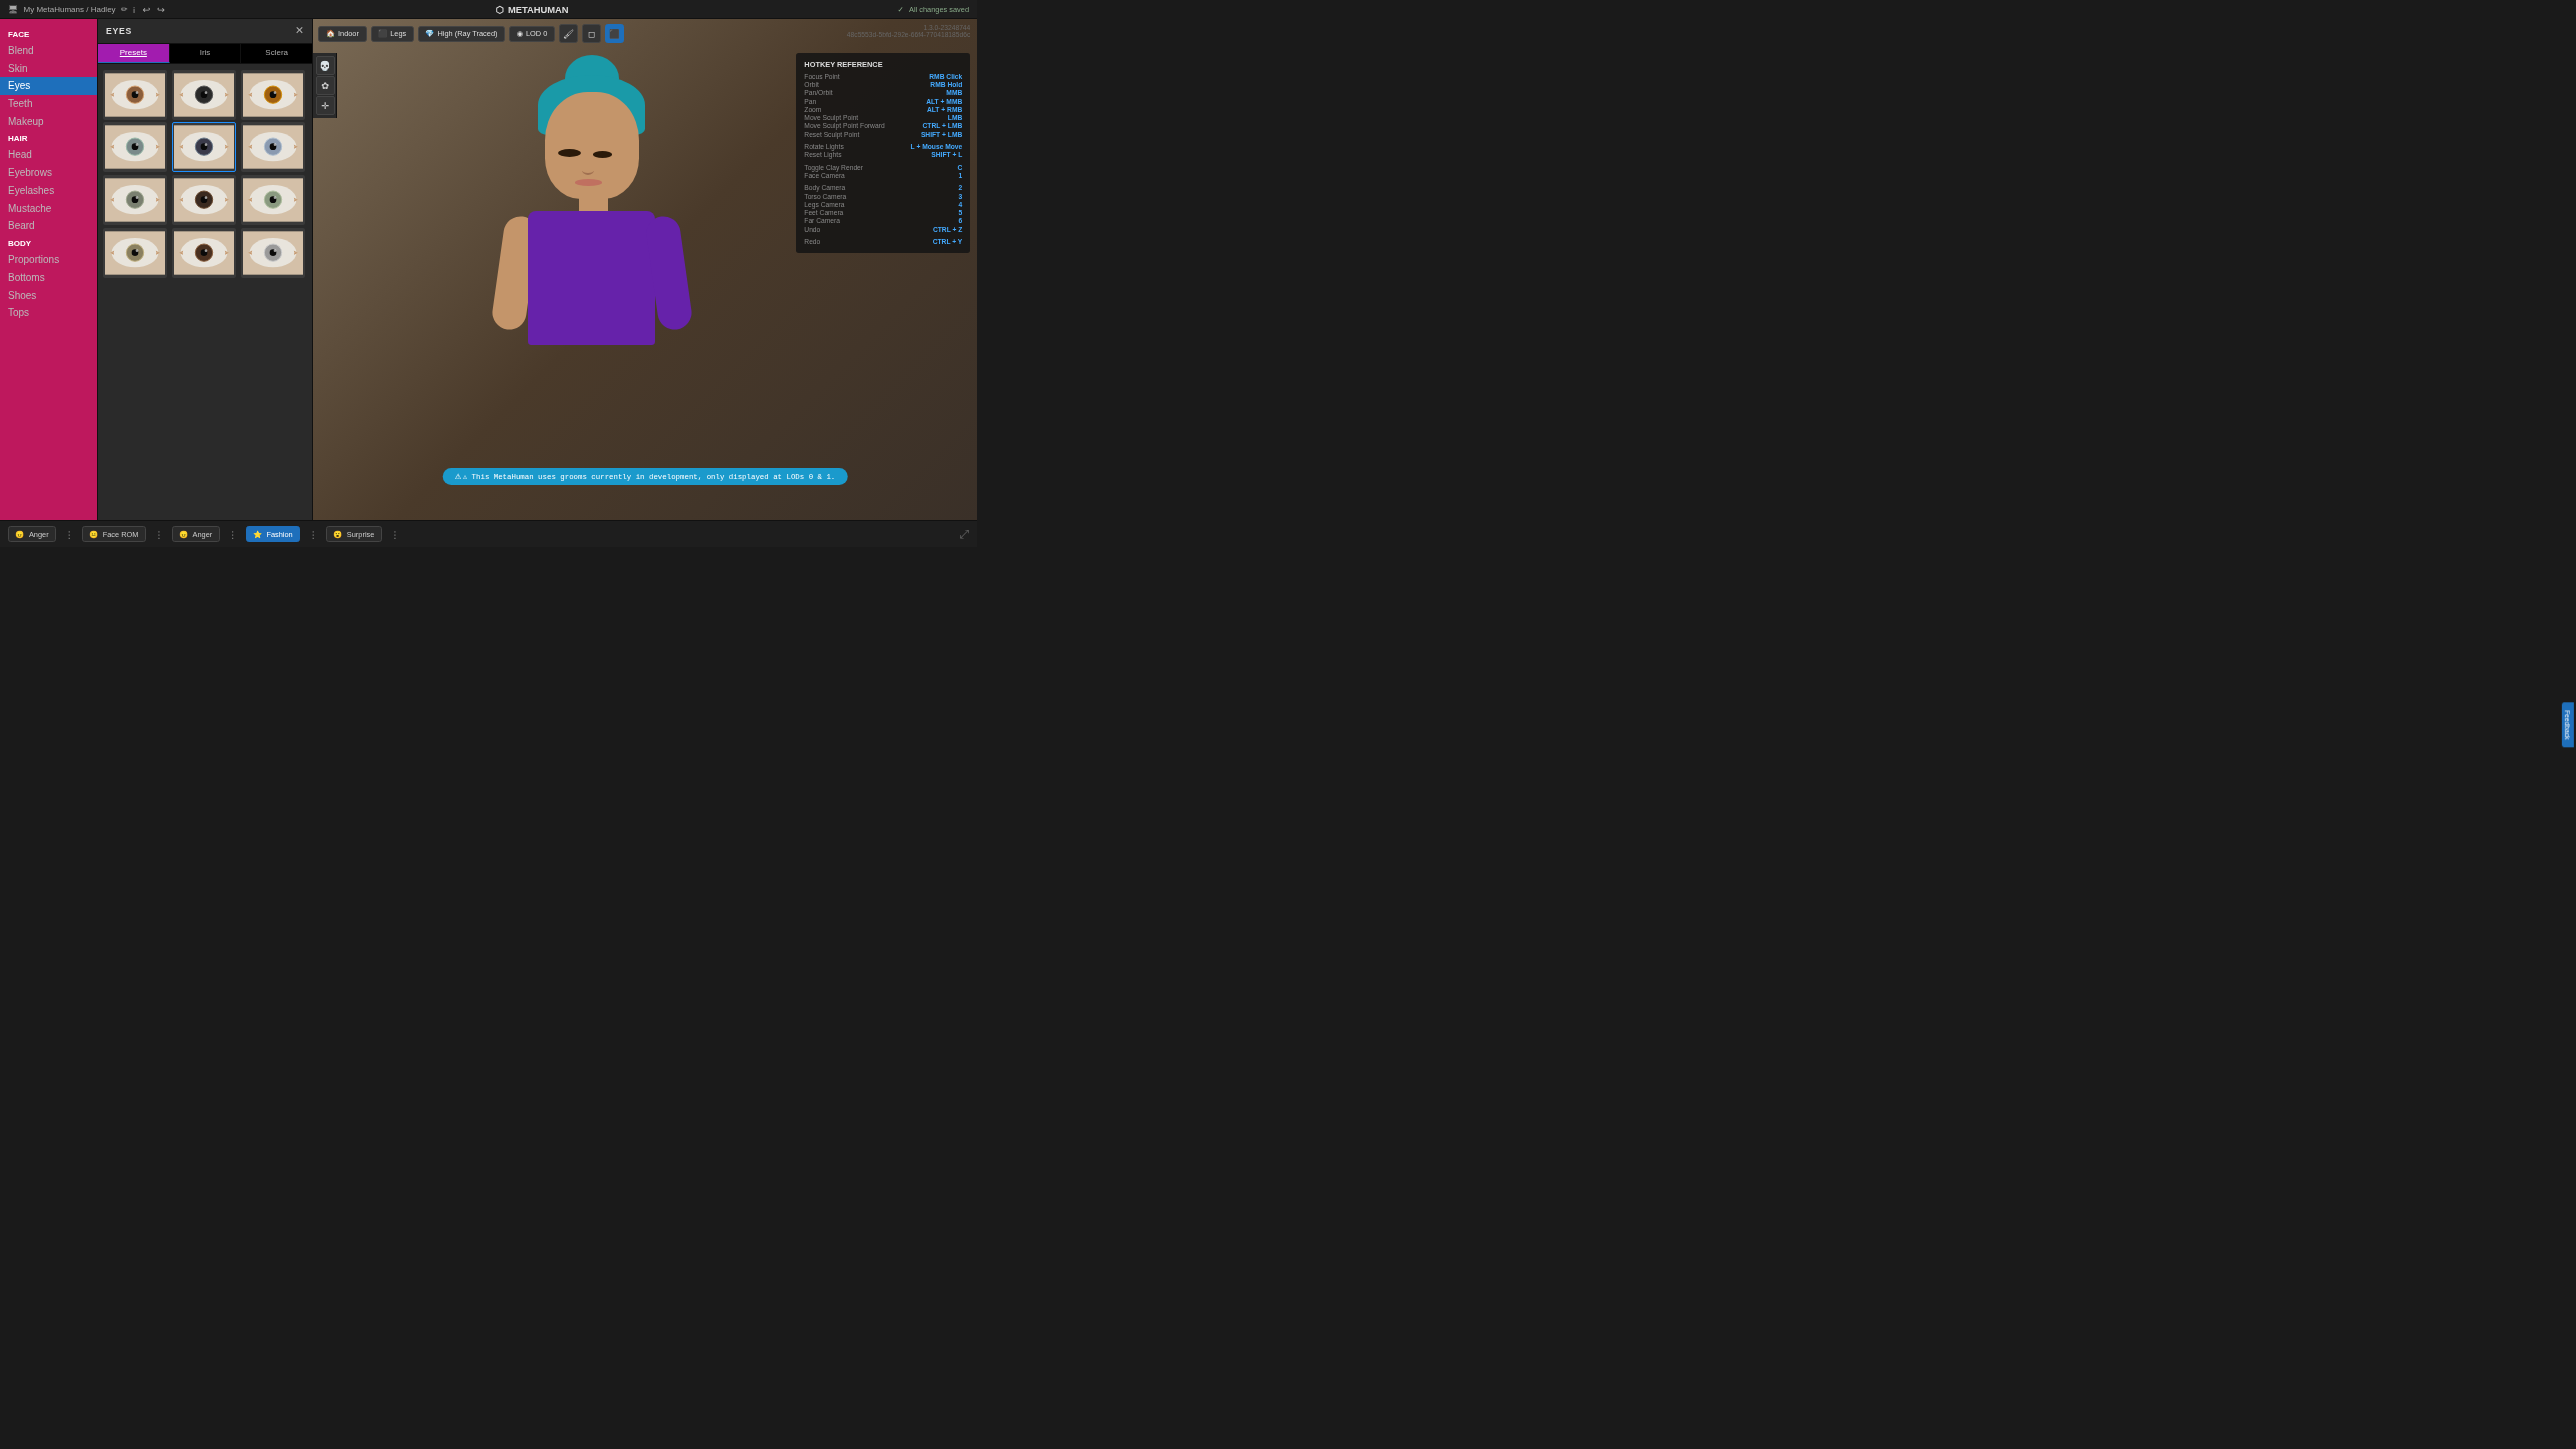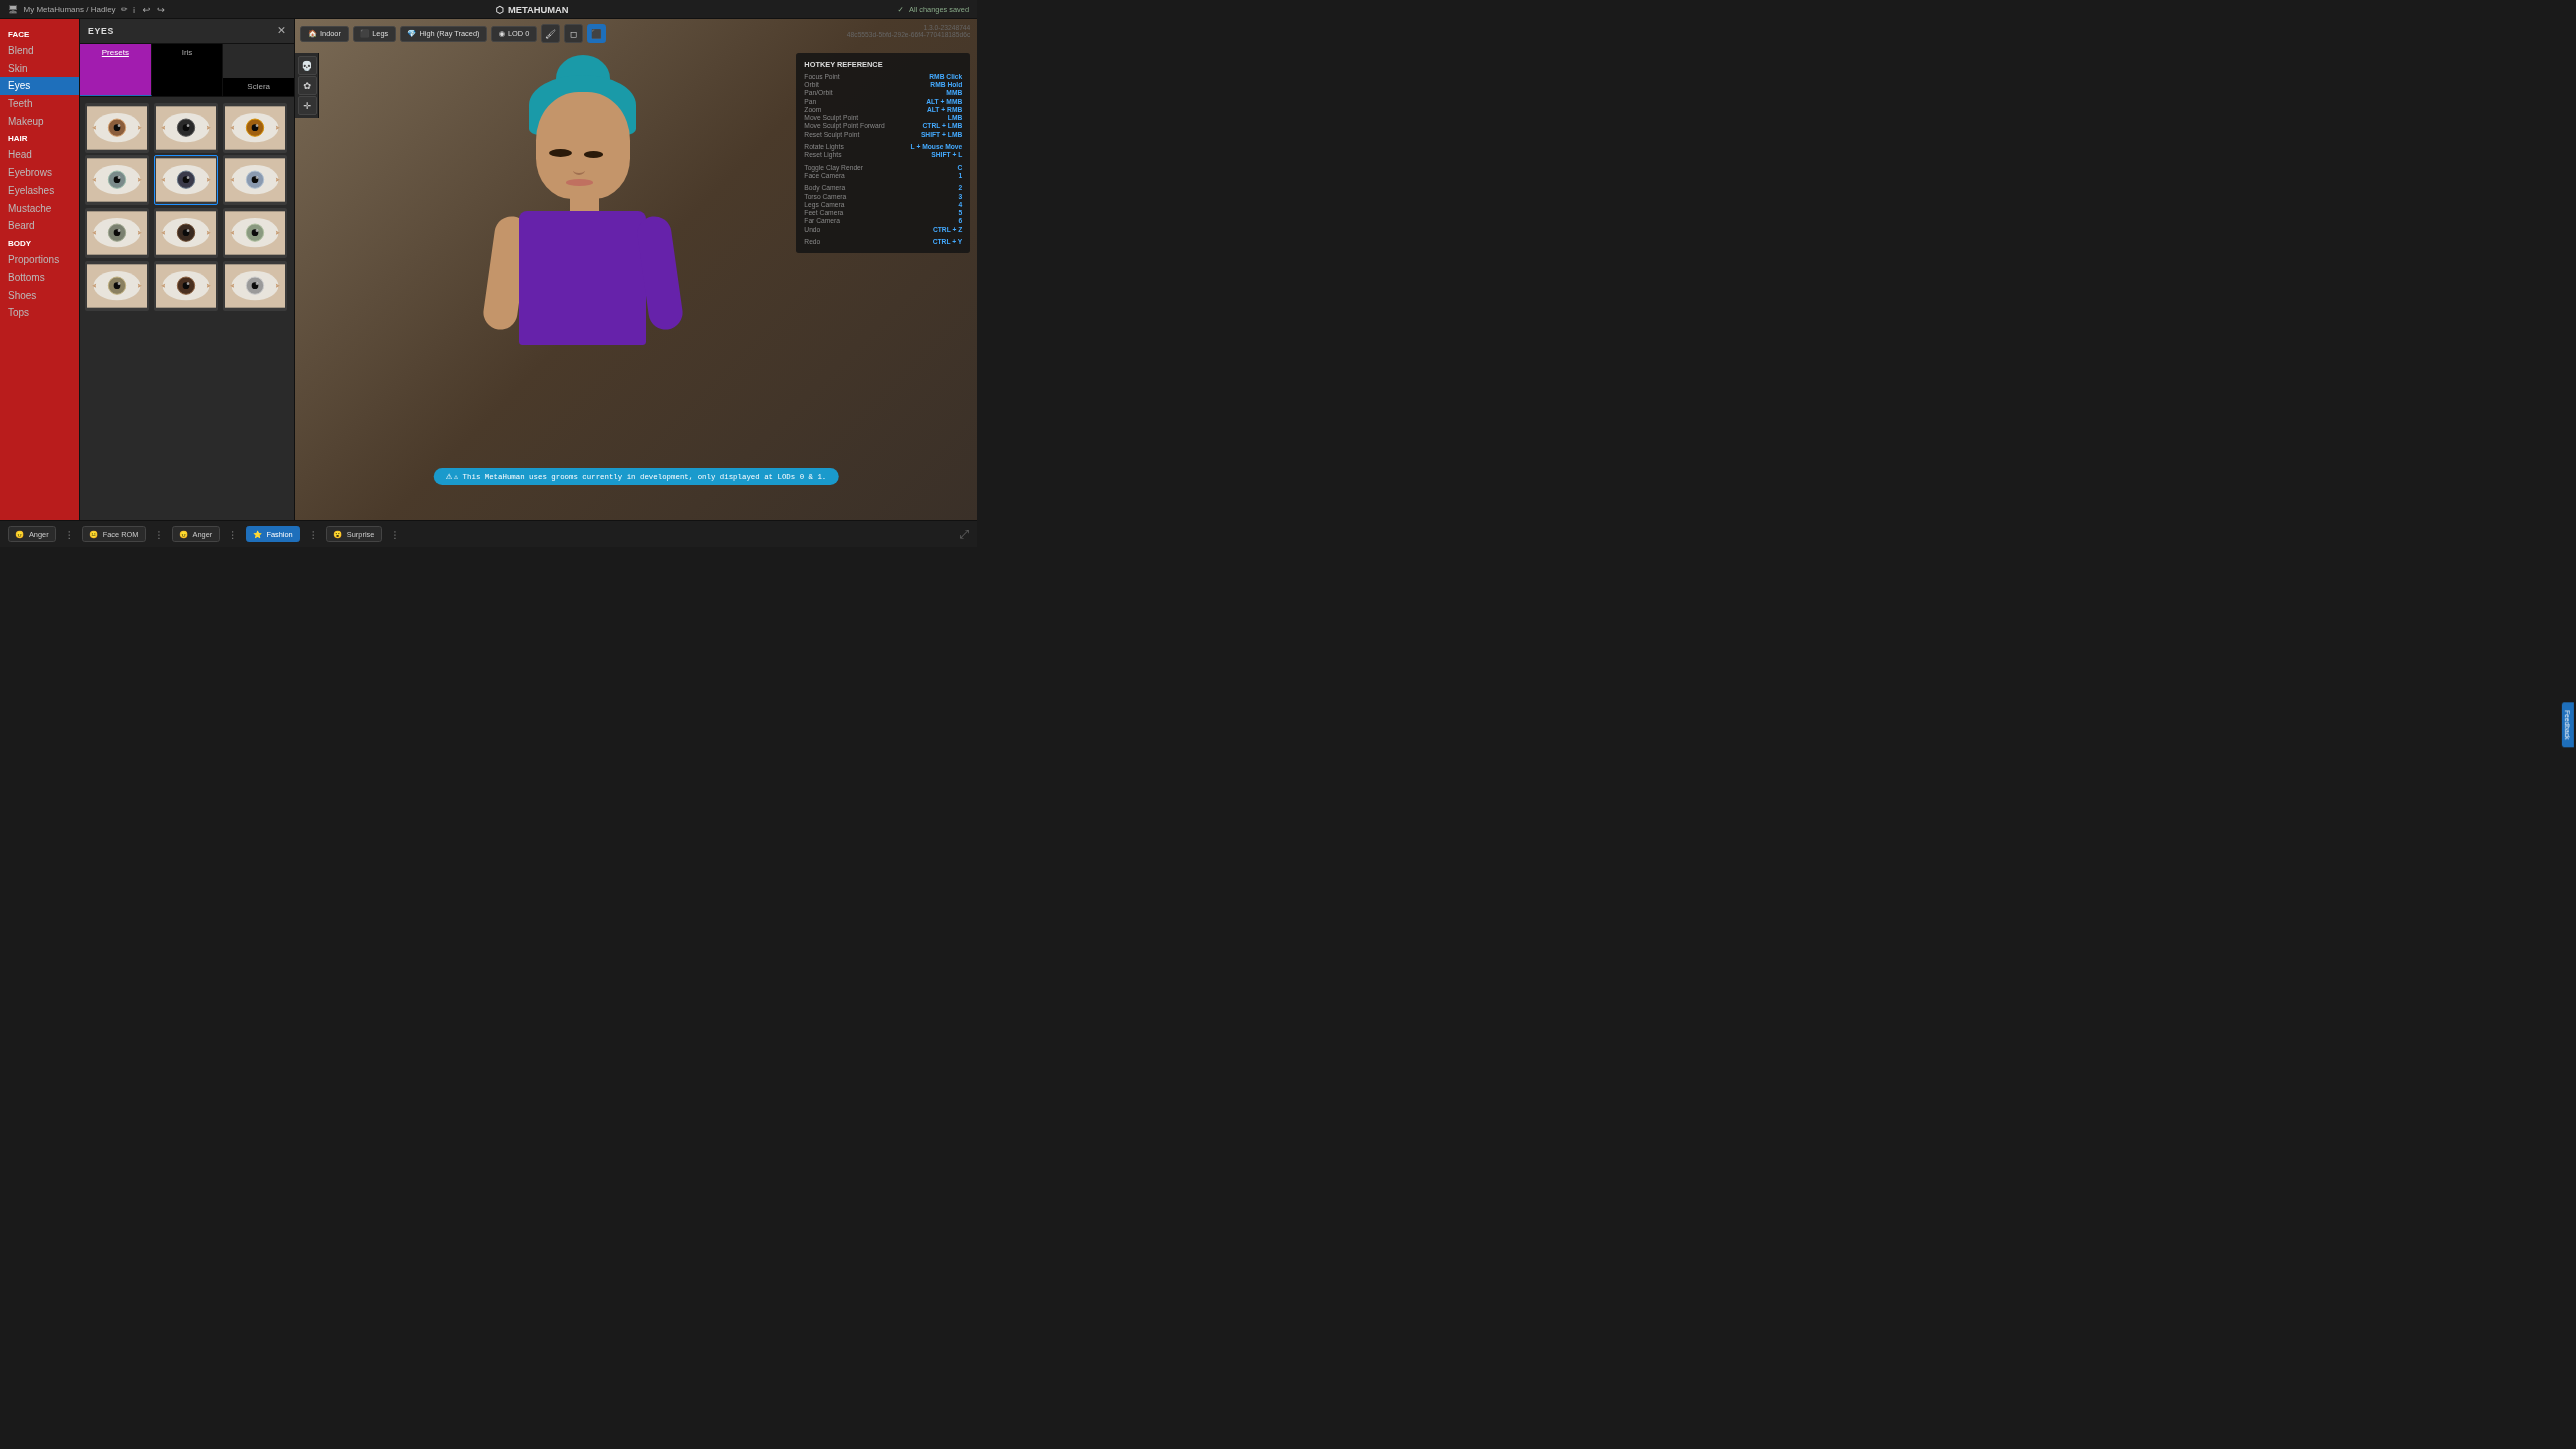--- a/index.html
+++ b/index.html
@@ -63,22 +63,22 @@
 
     
     .main-layout {
       display: flex;
       flex: 1;
       overflow: hidden;
     }
 
     
     .left-sidebar {
-      width: 80px;
-      background: #b91c1c;
+      width: 98px;
+      background: #be185d;
       padding: 6.7px 0;
       flex-shrink: 0;
       border-right: 0.7px solid #111;
     }
     .sidebar-section-label {
       color: #fff;
       font-weight: 700;
       font-size: 8px;
       padding: 4px 8px 2.7px;
     }
@@ -132,21 +132,21 @@
     .panel-tab {
       flex: 1;
       text-align: center;
       padding: 4.7px 0;
       font-size: 8px;
       cursor: pointer;
       background: #000000;
       color: #aaa;
       border-right: 0.7px solid #111;
     }
-    .panel-tab:last-child { border-right: none; margin-top: 34px; }
+    .panel-tab:last-child { border-right: none; }
     .panel-tab.active {
       background: #a21caf;
       color: #fff;
       border-bottom: 1.3px solid #1e6fbb;
       text-decoration: underline;
     }
 
     
     .eye-grid {
       display: grid;

